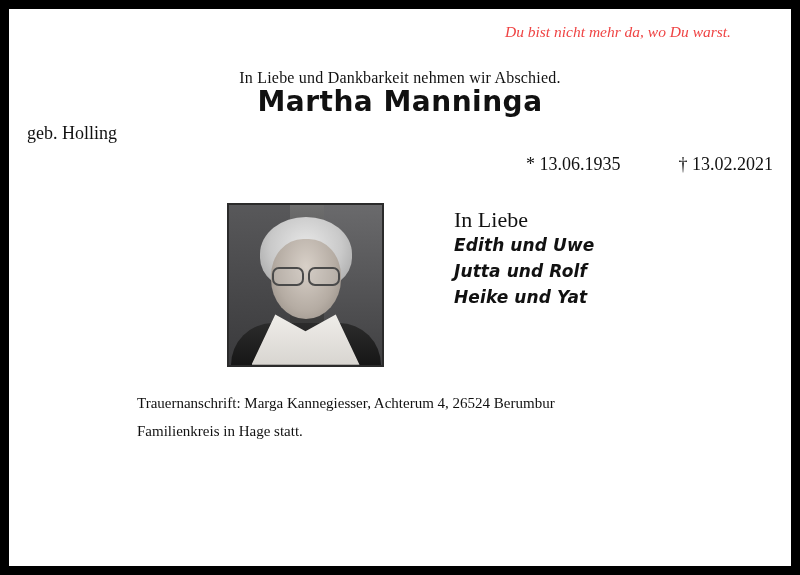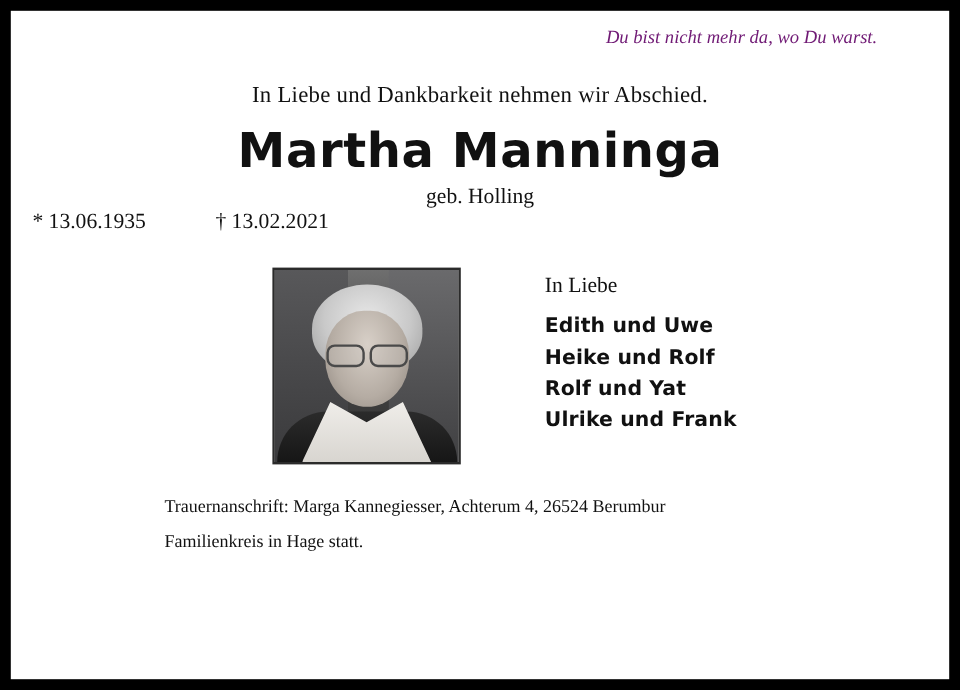--- a/index.html
+++ b/index.html
@@ -29,52 +29,52 @@
     box-sizing: border-box;
     padding: 6px 18px 6px 18px;
   }
 
   
   .motto {
     text-align: right;
     font-style: italic;
     font-size: 15.5px;
     line-height: 1.45;
-    color: #701a75;
+    color: #ef4444;
     margin-top: 6px;
     margin-right: 42px;
   }
   .motto div { white-space: nowrap; }
 
   
   .intro {
     text-align: center;
-    font-size: 19px;
+    font-size: 16px;
     margin-top: 26px;
     letter-spacing: 0.2px;
   }
 
   
   .name {
     text-align: center;
     font-family: "DejaVu Sans", sans-serif;
     font-weight: bold;
-    font-size: 40px;
+    font-size: 28px;
     letter-spacing: 0.5px;
-    margin-top: 14px;
     line-height: 1.05;
   }
   .maiden {
-    text-align: center;
+    text-align: left;
     font-size: 18px;
     margin-top: 6px;
   }
   .dates {
-    text-align: left;
+    text-align: right;
     font-size: 18px;
+    margin-top: 10px;
   }
   .dates .born { margin-right: 58px; }
 
   
   .middle {
     display: flex;
     align-items: flex-start;
     margin-top: 28px;
     padding-left: 22px;
   }
@@ -135,34 +135,34 @@
     z-index: -0;
   }
   .photo .shoulders { z-index: 1; }
   .photo .collar { z-index: 2; }
 
   .family {
     margin-left: 72px;
     padding-top: 4px;
   }
   .family .inliebe {
-    font-size: 18px;
-    margin-bottom: 12px;
+    font-size: 22px;
   }
   .family ul {
     list-style: none;
     margin: 0;
     padding: 0;
   }
   .family li {
     font-family: "DejaVu Sans", sans-serif;
     font-weight: bold;
     font-size: 17px;
     line-height: 1.52;
     letter-spacing: 0.1px;
+    font-style: italic;
   }
 
   
   .footer {
     margin-top: 26px;
     padding-left: 110px;
     padding-right: 22px;
   }
   .footer .line {
     font-size: 15px;
@@ -198,23 +198,22 @@
           <div class="face"></div>
           <div class="glasses"></div>
           <div class="collar"></div>
         </div>
       </div>
 
       <div class="family">
         <div class="inliebe">In Liebe</div>
         <ul>
           <li>Edith und Uwe</li>
-          <li>Heike und Rolf</li>
-          <li>Rolf und Yat</li>
-          <li>Ulrike und Frank</li>
+          <li>Jutta und Rolf</li>
+          <li>Heike und Yat</li>
         </ul>
       </div>
     </div>
 
     <div class="footer">
       <div class="line addr">Trauernanschrift: Marga Kannegiesser, Achterum 4, 26524 Berumbur</div>
       <div class="line">Familienkreis in Hage statt.</div>
 
     </div>
 

